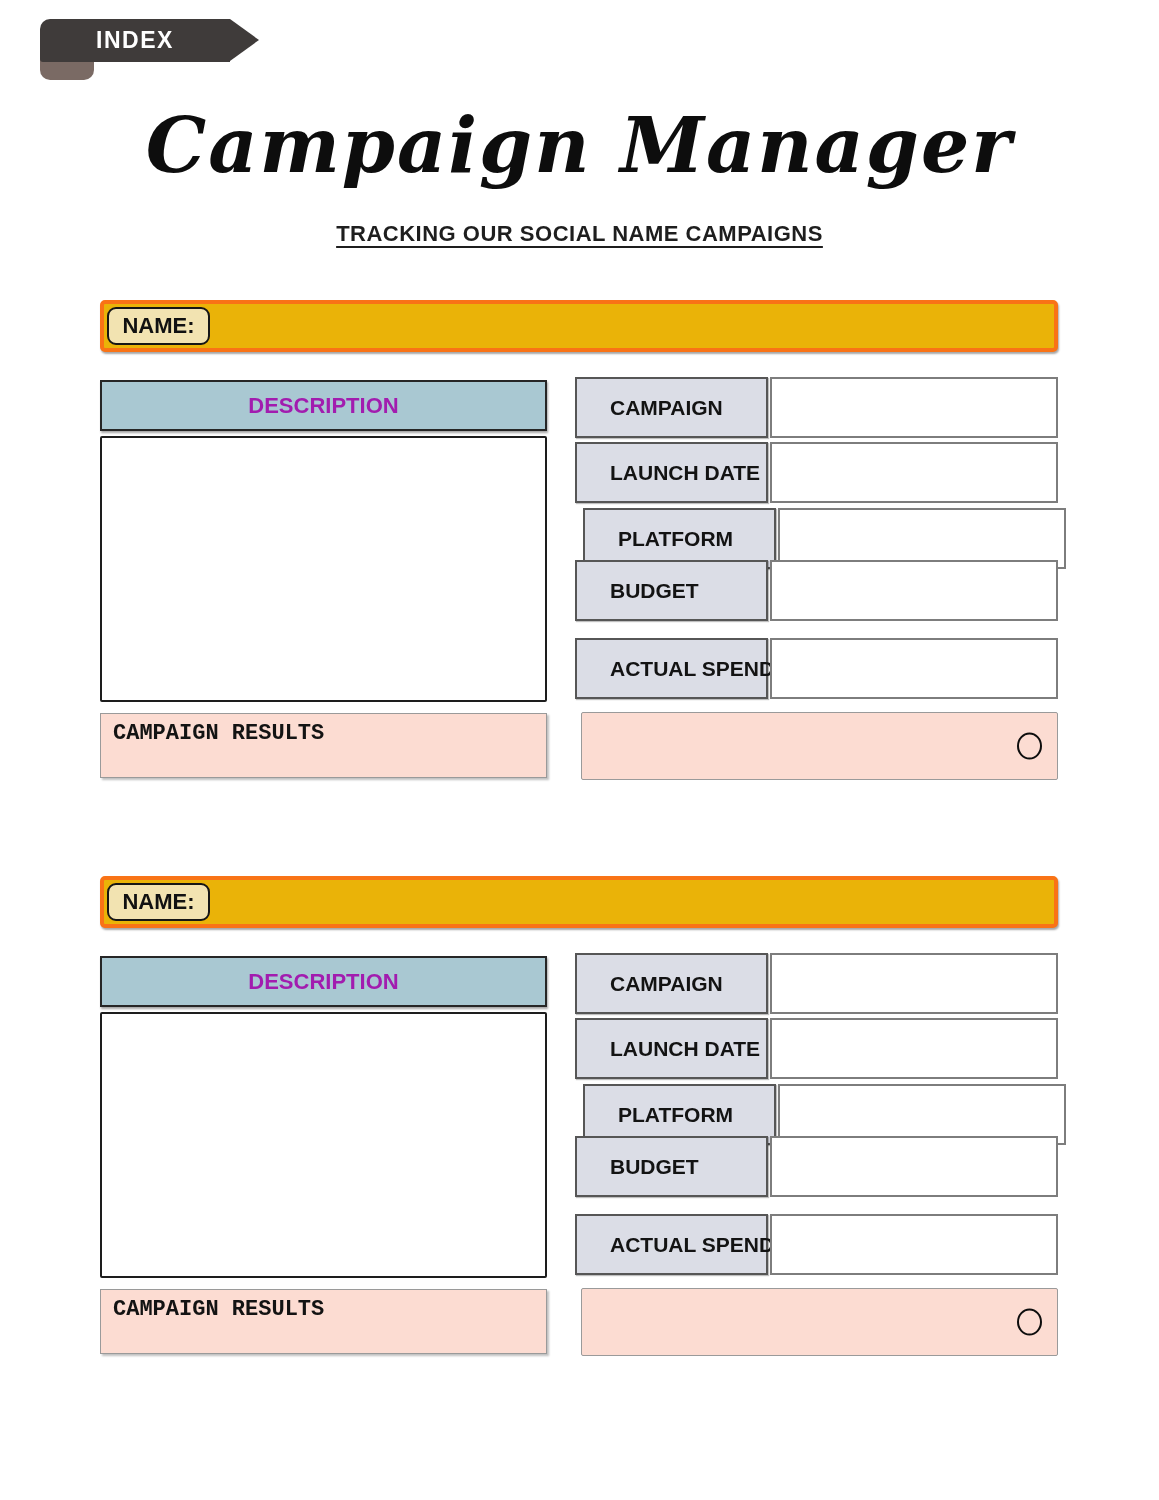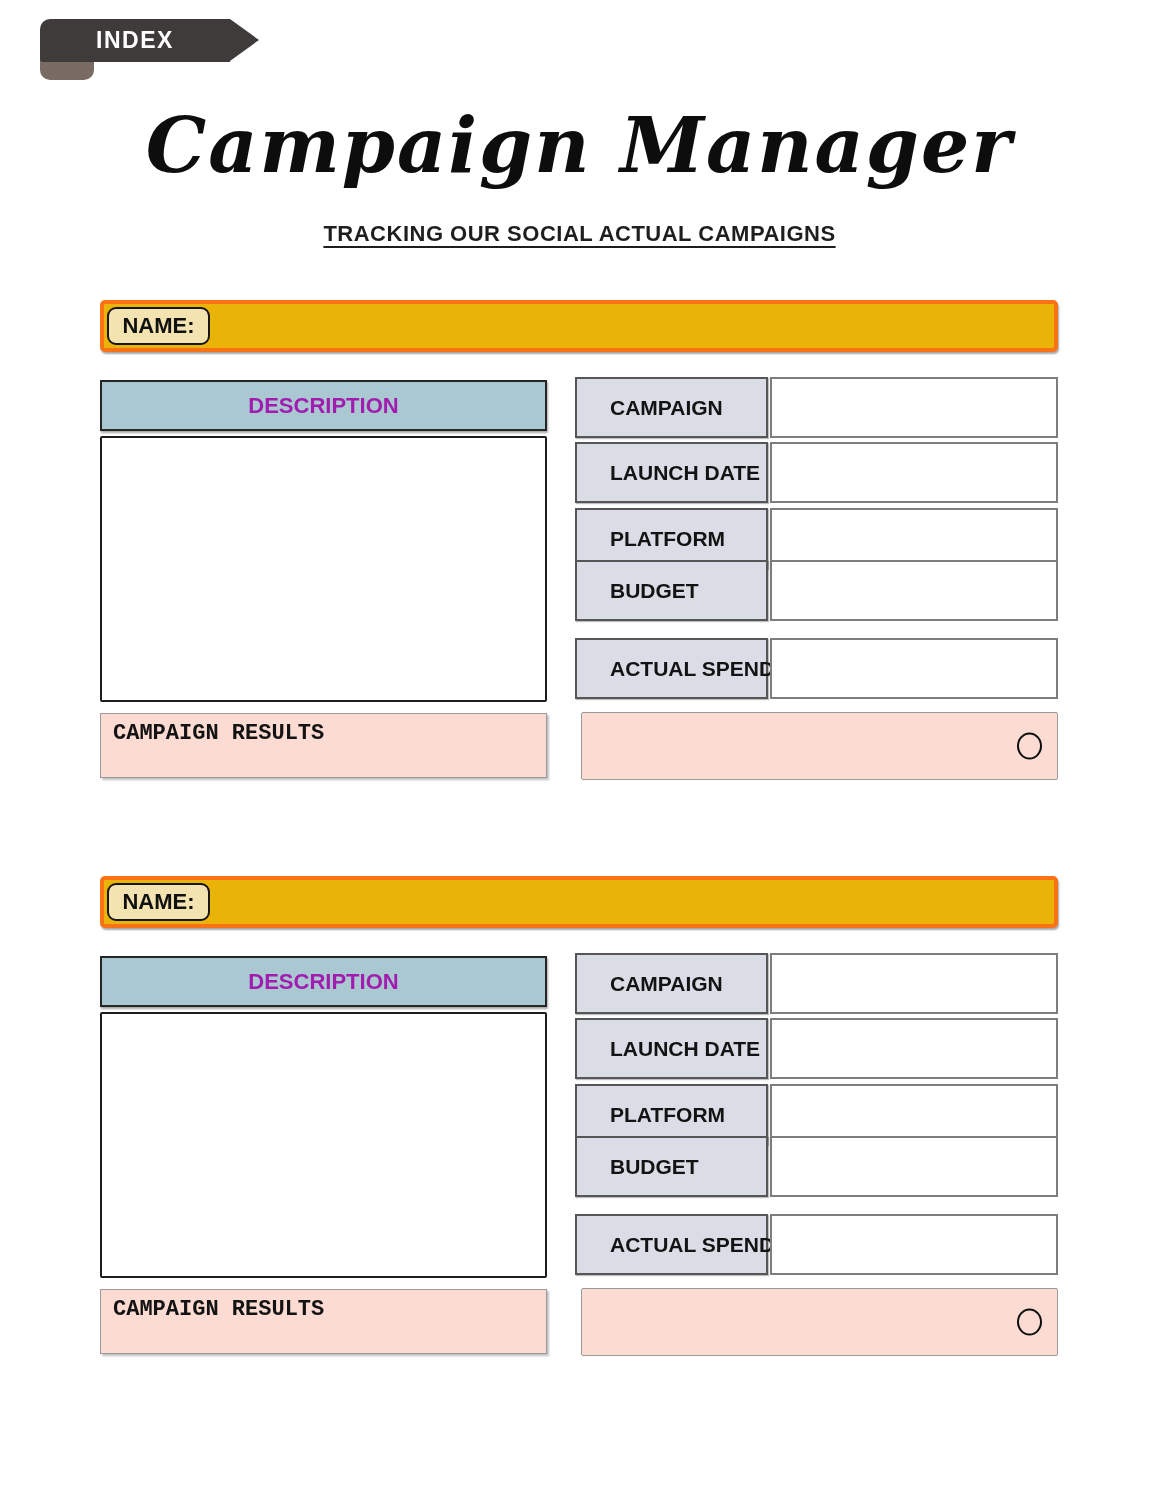--- a/index.html
+++ b/index.html
@@ -114,21 +114,21 @@
     padding-left: 33px;
     font-weight: 700; font-size: 21px; color: #131313;
     white-space: nowrap;
   }
   .field-value {
     position: absolute; left: 770px; width: 288px; height: 61px;
     background: #ffffff;
     border: 2px solid #7d7d7d;
     font-size: 20px; padding: 6px 10px; cursor: text;
   }
-  .r1 { top: 77px; } .r2 { top: 142px; text-align: right; } .r3 { top: 208px; }
+  .r1 { top: 77px; } .r2 { top: 142px; text-align: right; } .r3 { top: 208px; margin-left: 8px; }
   .r4 { top: 260px; } .r5 { top: 338px; }
 
   .status-bar {
     position: absolute; left: 581px; top: 412px; width: 477px; height: 68px;
     background: var(--results-bg, #fcdcd2);
     border: 1.5px solid #9a9a9a; border-radius: 2px;
   }
   .status-circle {
     position: absolute; right: 15px; top: 50%;
     transform: translateY(-50%);
@@ -142,21 +142,21 @@
 
 <div class="page">
 
   <div class="ribbon-fold"></div>
   <div class="ribbon-bar">
     <span>INDEX</span>
   </div>
   <div class="ribbon-arrow"></div>
 
   <h1 class="title">Campaign Manager</h1>
-  <div class="subtitle">TRACKING OUR SOCIAL ACTUAL CAMPAIGNS</div>
+  <div class="subtitle">TRACKING OUR SOCIAL NAME CAMPAIGNS</div>
 
   <section class="campaign" style="top:300px">
     <div class="name-row">
       <div class="name-label">NAME:</div>
       <div class="name-value"></div>
     </div>
 
     <div class="desc-header">DESCRIPTION</div>
     <div class="desc-box"></div>
     <div class="results-box">CAMPAIGN RESULTS</div>

